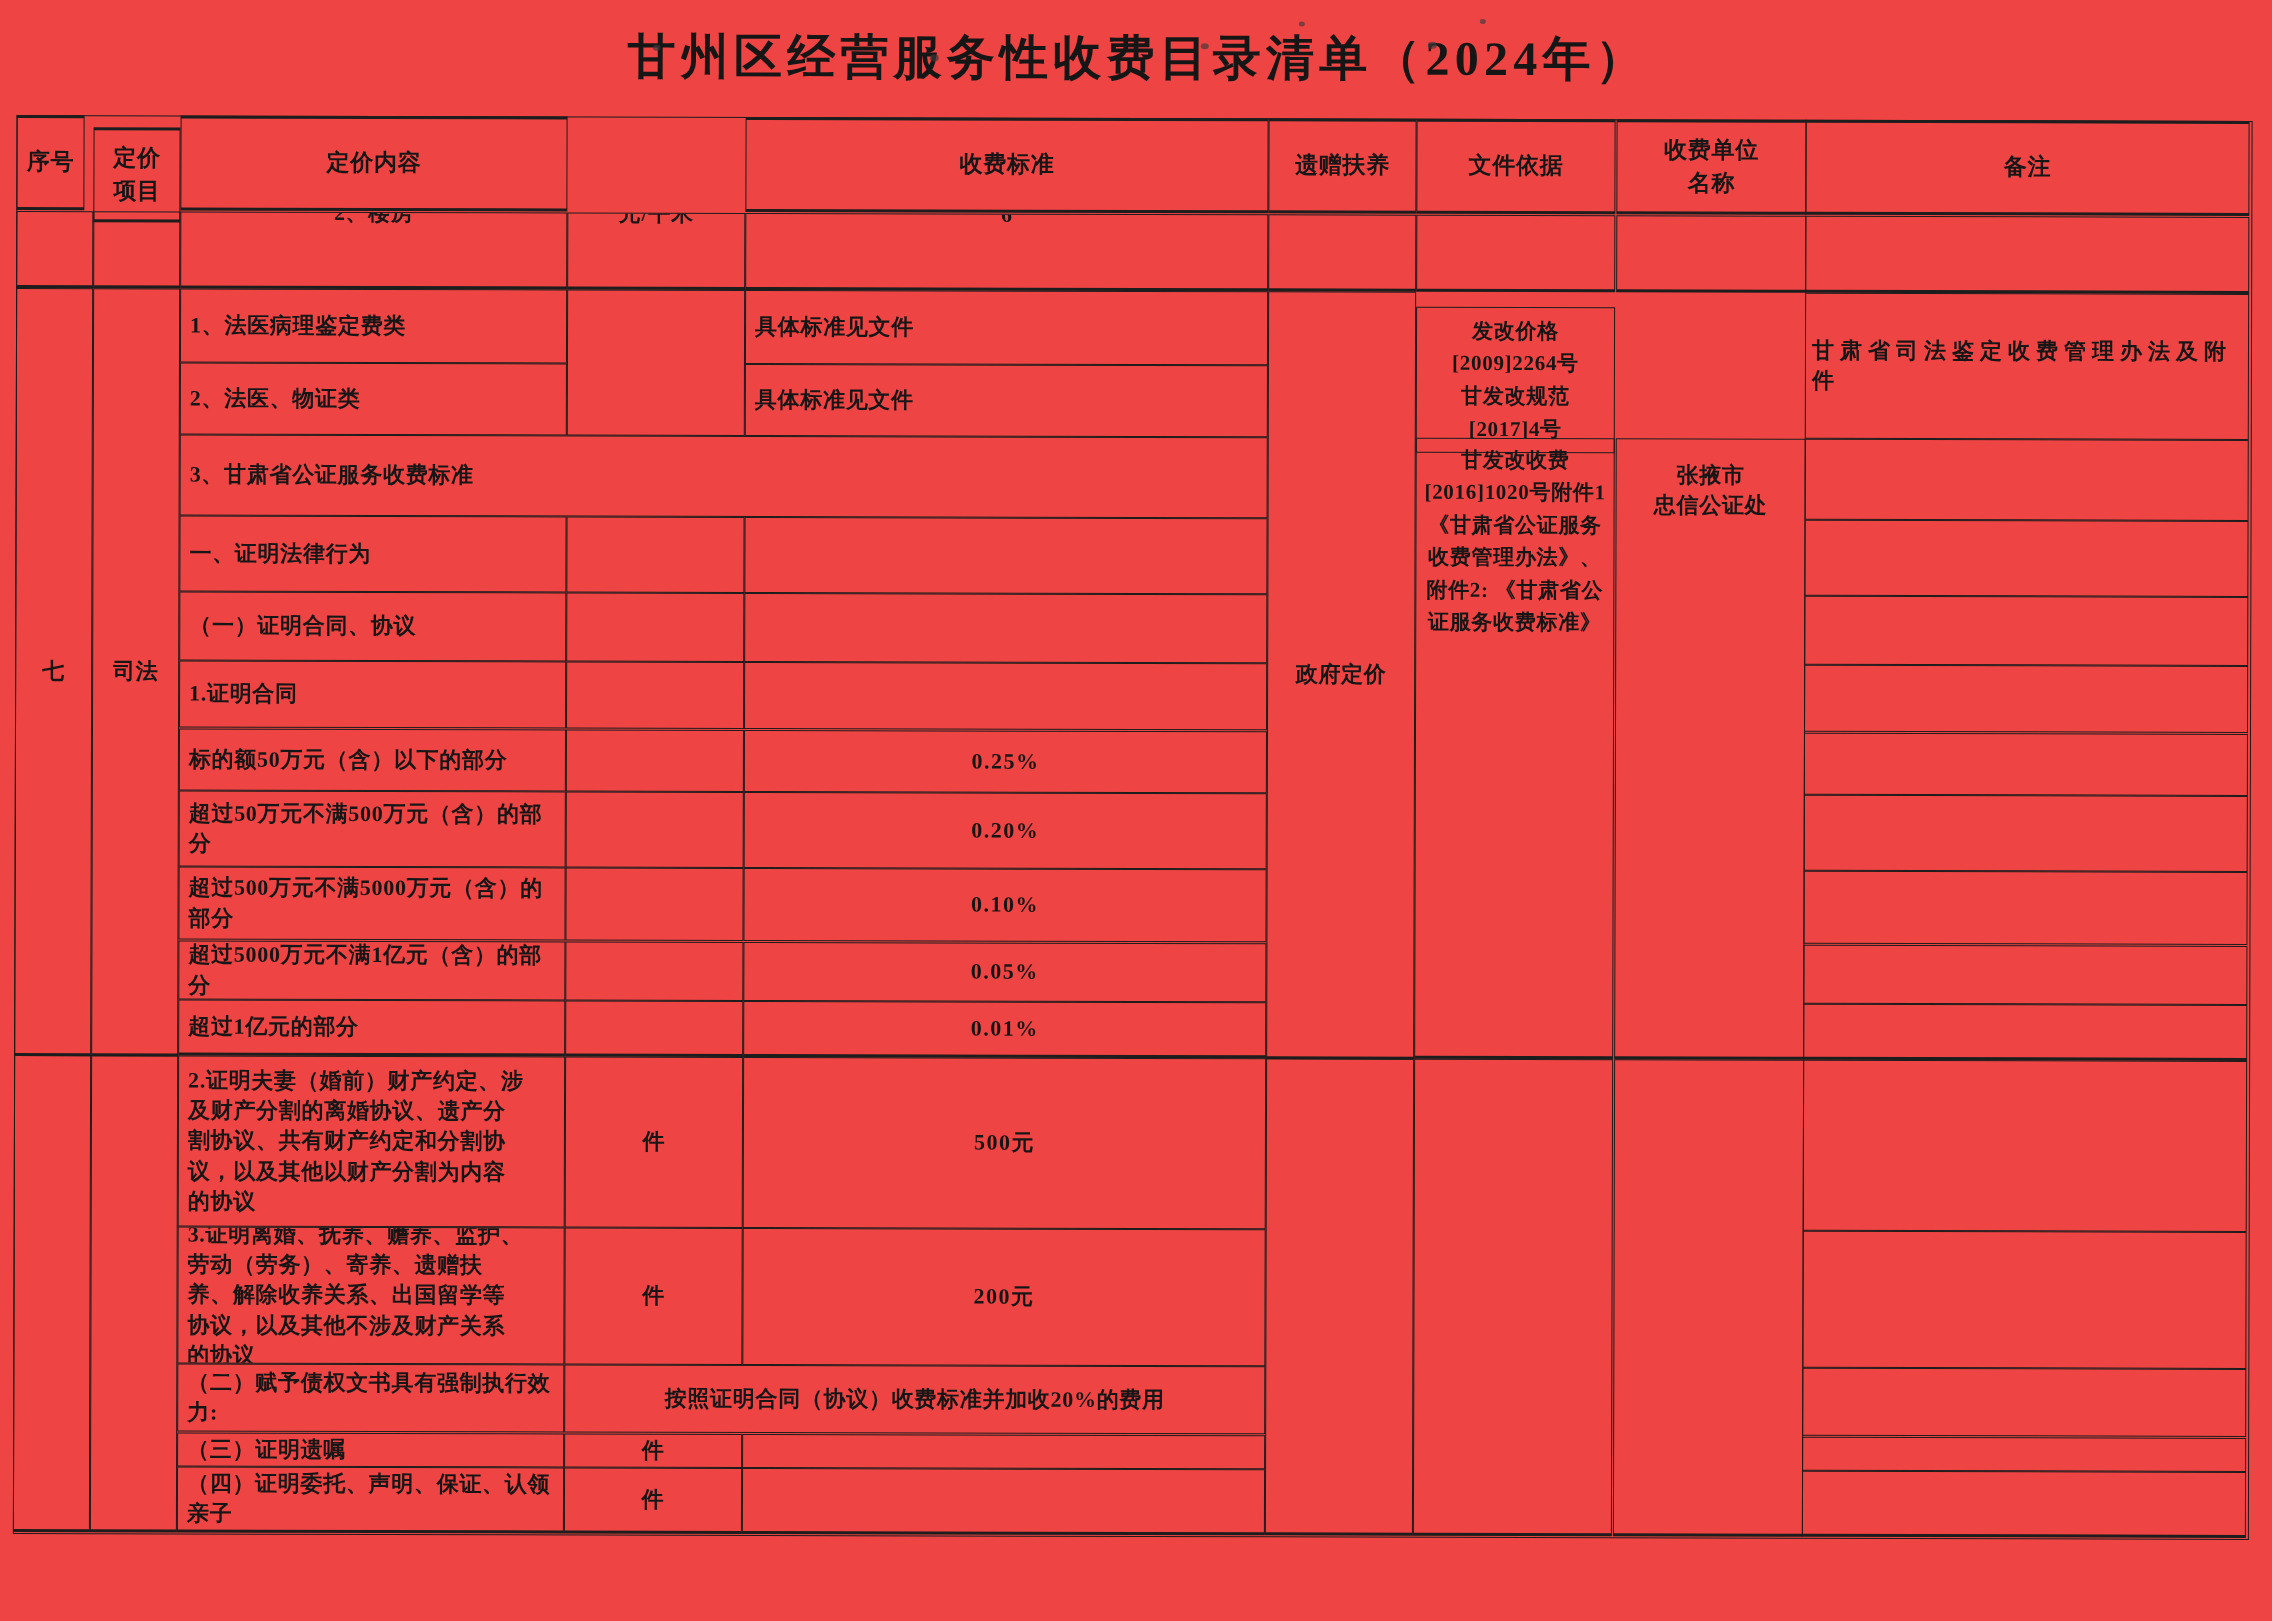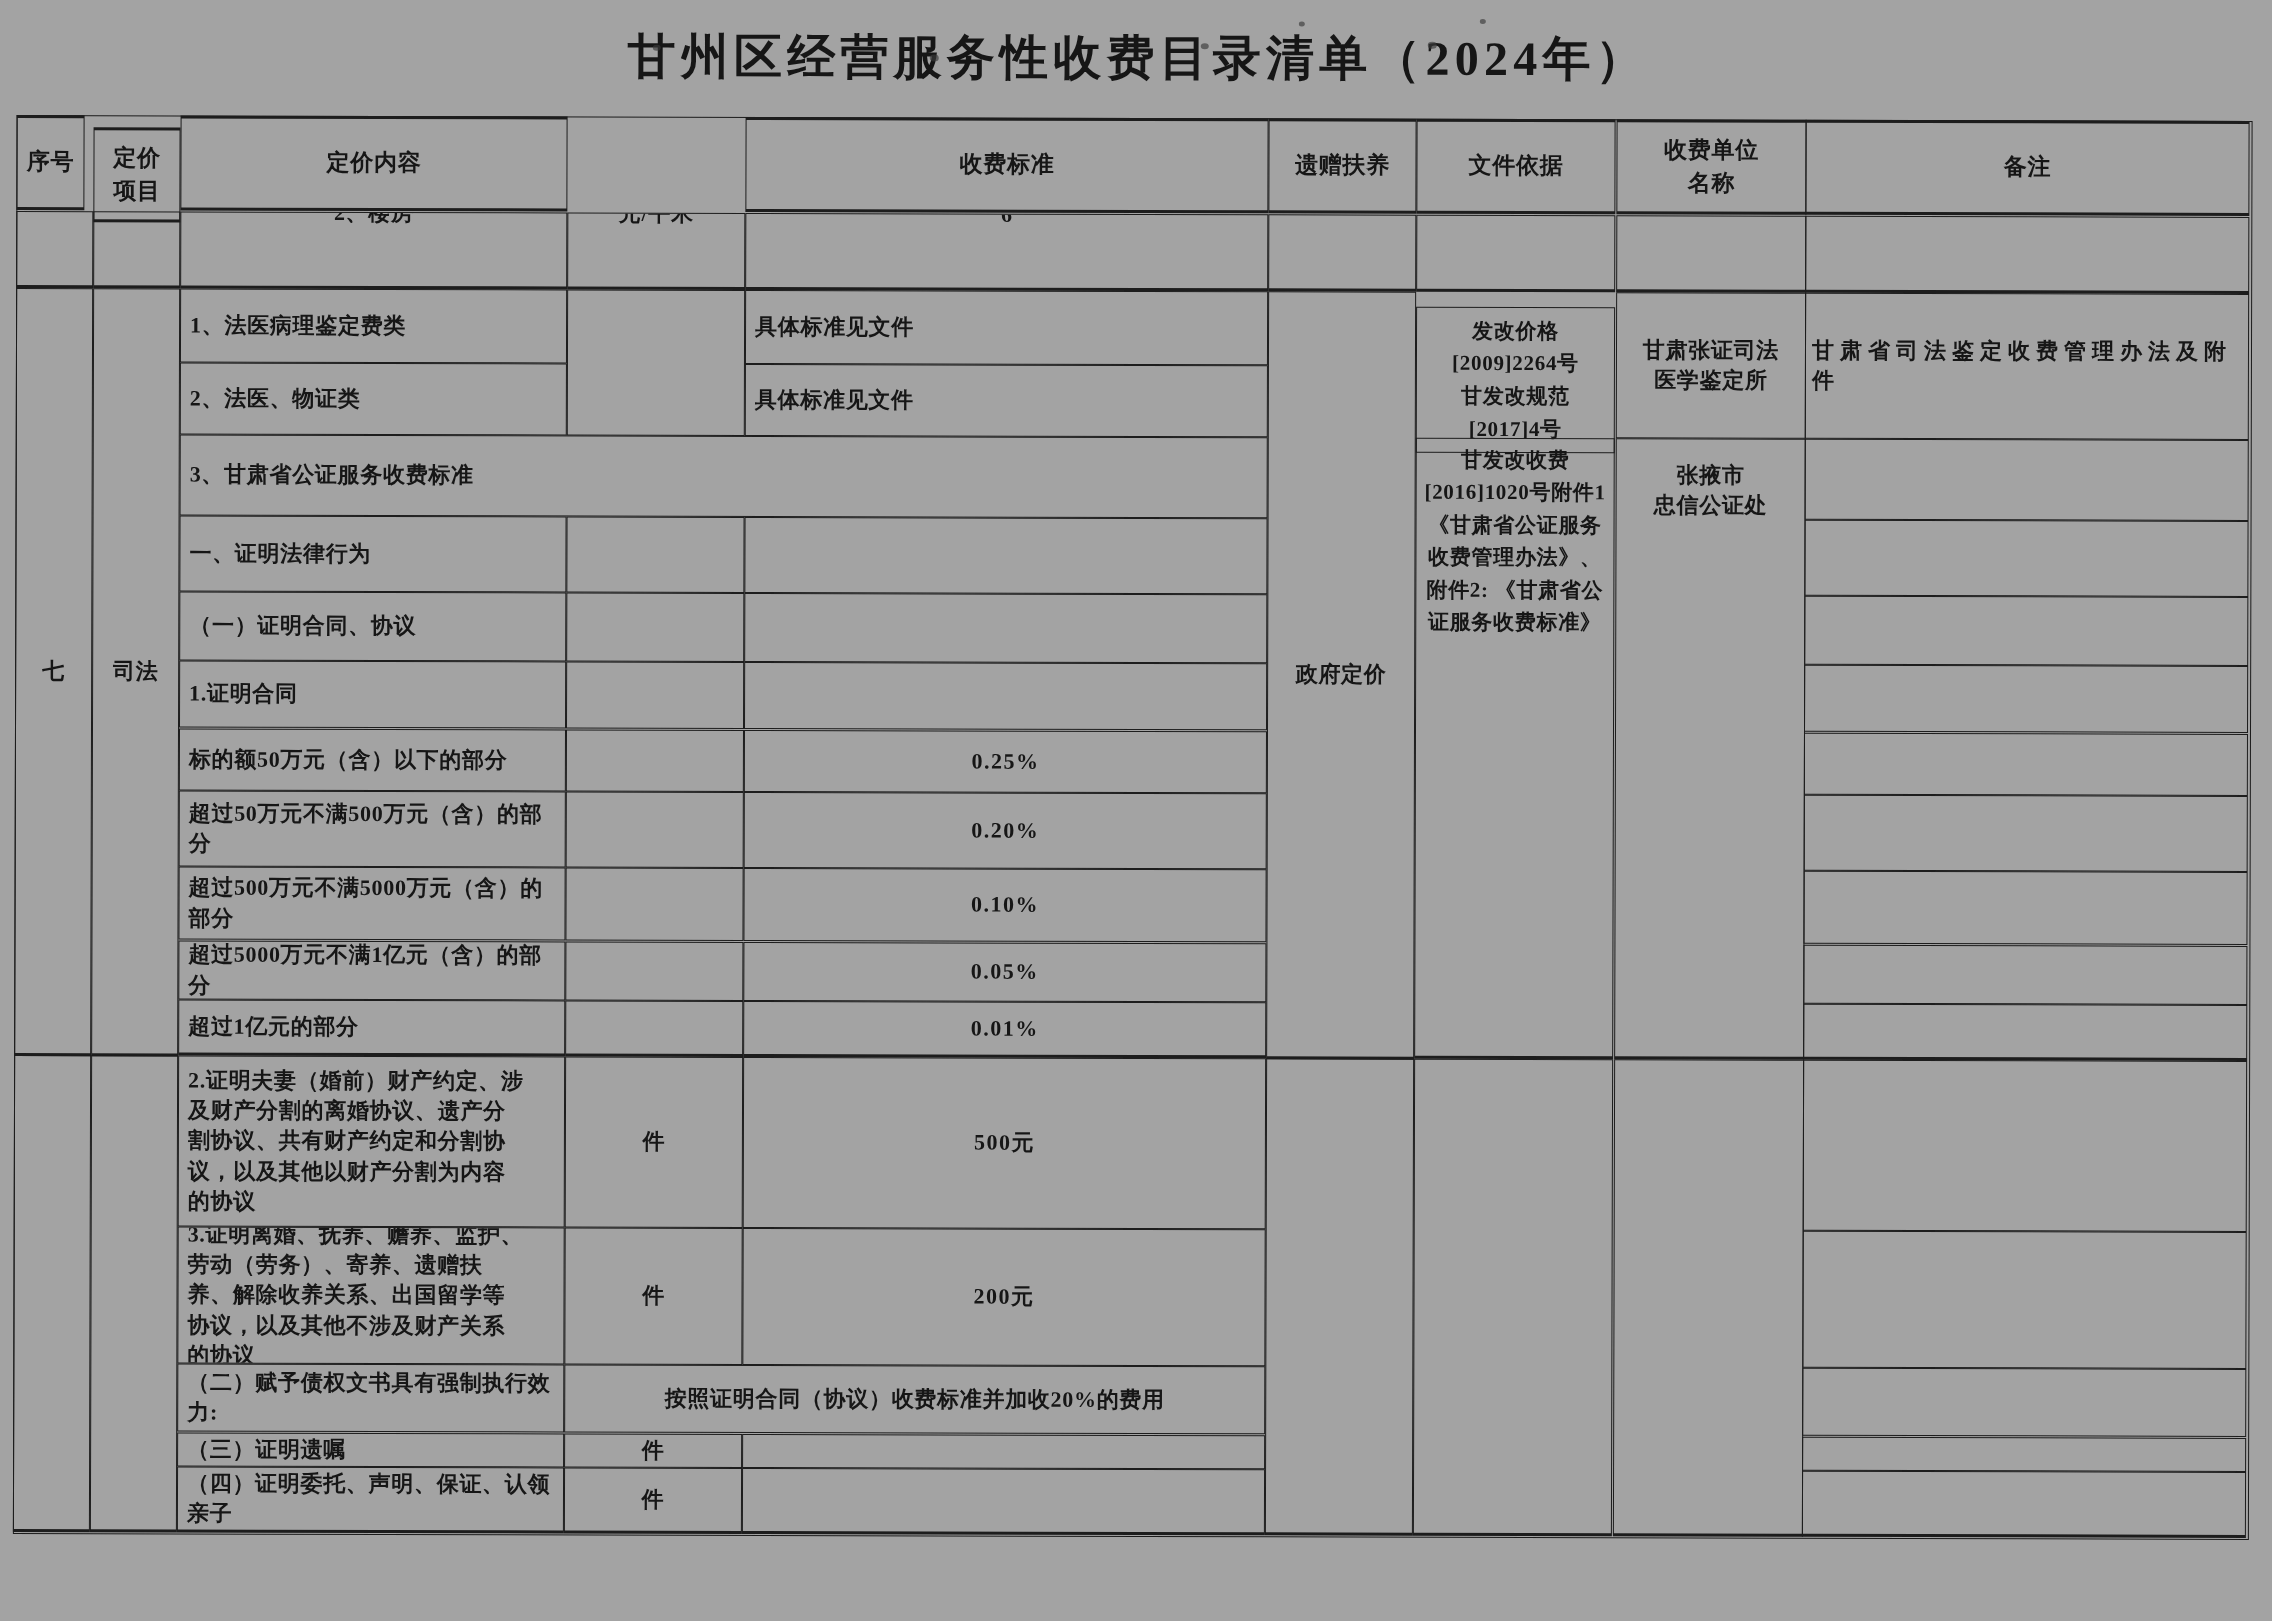--- a/index.html
+++ b/index.html
@@ -1,16 +1,16 @@
 <!DOCTYPE html>
 <html style="font-size:12px"><head>
 <meta charset="utf-8">
 <style>
   html,body{margin:0;padding:0;background:#f7f7f4;}
-  .page{position:relative;width:2273px;height:1621px;background:#a3a3a3;overflow:hidden;
+  .page{position:relative;width:2273px;height:1621px;background:#ef4444;overflow:hidden;
         font-family:"Liberation Serif","DejaVu Serif",serif;color:#161616;}
   .sheet{position:absolute;left:0;top:0;width:100%;height:100%;transform:rotate(0.15deg);transform-origin:50% 45%;}
   .title{position:absolute;left:0;top:25.5px;width:100%;text-align:center;
          font-size:48px;font-weight:700;letter-spacing:5.2px;}
   .frame{position:absolute;left:15px;top:118px;width:2234px;height:1417px;border:1.5px solid #1b1b1b;}
   .c{position:absolute;box-sizing:border-box;border:1.5px solid #1d1d1d;
      display:flex;align-items:center;justify-content:center;
      text-align:center;white-space:pre-line;font-size:22px;font-weight:600;
      line-height:1.38;letter-spacing:0.7px;overflow:hidden;}
   .hdr{font-weight:700;font-size:23px;line-height:1.4;border-top-width:3.7px;}
@@ -98,22 +98,20 @@
   <div class="c std" style="left:744px;top:869px;width:523px;height:73px">0.10%</div>
   <div class="c std" style="left:744px;top:943px;width:523px;height:59px">0.05%</div>
   <div class="c std bb" style="left:744px;top:1002px;width:523px;height:56px">0.01%</div>
 
   <div class="c basis" style="left:1415px;top:306px;width:199px;height:146px">发改价格
 [2009]2264号
 甘发改规范
 [2017]4号</div>
   <div class="c basis top bb" style="left:1415px;top:437px;width:199px;height:621px">甘发改收费[2016]1020号附件1《甘肃省公证服务收费管理办法》、附件2: 《甘肃省公证服务收费标准》</div>
 
-  <div class="c" style="left:1615px;top:291px;width:190px;height:146px">甘肃张证司法
-医学鉴定所</div>
   <div class="c top bb" style="left:1615px;top:437px;width:190px;height:621px">张掖市
 忠信公证处</div>
 
   <div class="c remark" style="left:1804px;top:291px;width:444px;height:146px">甘肃省司法鉴定收费管理办法及附件</div>
   <div class="c" style="left:1804px;top:437px;width:444px;height:81px"></div>
   <div class="c" style="left:1804px;top:518px;width:444px;height:76px"></div>
   <div class="c" style="left:1804px;top:594px;width:444px;height:69px"></div>
   <div class="c" style="left:1804px;top:663px;width:444px;height:67px"></div>
   <div class="c" style="left:1804px;top:731px;width:444px;height:62px"></div>
   <div class="c" style="left:1804px;top:793px;width:444px;height:76px"></div>

